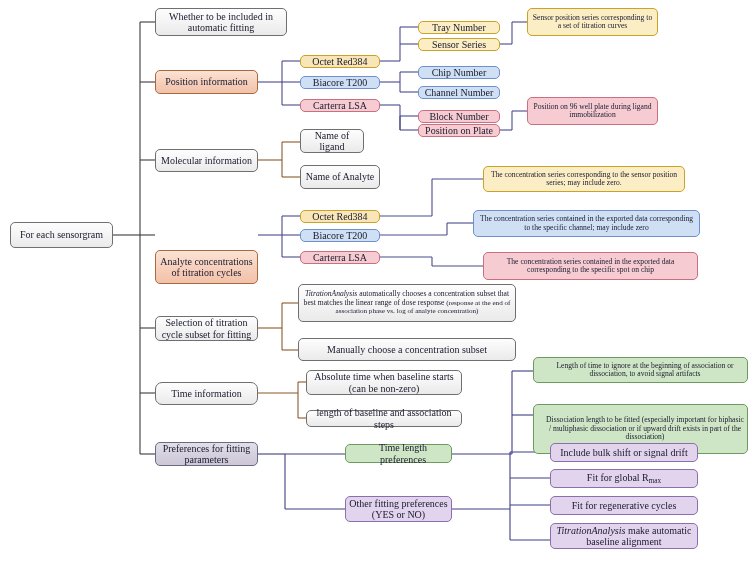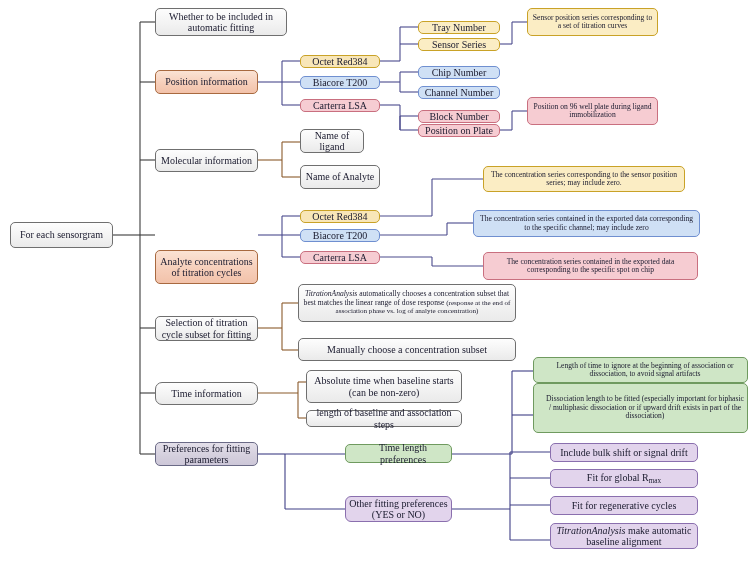--- a/index.html
+++ b/index.html
@@ -234,42 +234,42 @@
     </div>
   </div>
 
   <div class="node n-plain fs10" style="left:298px;top:338px;width:218px;height:23px;">
     <span>Manually choose a concentration subset</span>
   </div>
 
   <div class="node n-plain fs10" style="left:155px;top:382px;width:103px;height:23px;border-radius:7px;">
     <span>Time information</span>
   </div>
-  <div class="node n-plain fs10" style="left:306px;top:370px;width:156px;height:33px;">
+  <div class="node n-plain fs10" style="left:306px;top:370px;width:156px;height:25px;">
     <span>Absolute time when baseline starts (can be non-zero)</span>
   </div>
   <div class="node n-plain fs10" style="left:306px;top:410px;width:156px;height:17px;">
     <span>length of baseline and association steps</span>
   </div>
 
   <div class="node n-lav fs10" style="left:155px;top:442px;width:103px;height:24px;">
     <span>Preferences for fitting parameters</span>
   </div>
 
   <div class="node n-green fs10" style="left:345px;top:444px;width:107px;height:19px;">
     <span>Time length preferences</span>
   </div>
-  <div class="node n-purple fs10" style="left:345px;top:496px;width:107px;height:26px;border-radius:6px;">
+  <div class="node n-purple fs10" style="left:345px;top:496px;width:107px;height:26px;">
     <span>Other fitting preferences (YES or NO)</span>
   </div>
 
   <div class="node n-green fs9" style="left:533px;top:357px;width:215px;height:26px;">
     <span>Length of time to ignore at the beginning of association or dissociation, to avoid signal artifacts</span>
   </div>
-  <div class="node n-green fs9" style="left:533px;top:383px;width:215px;height:50px;">
+  <div class="node n-green fs9" style="left:533px;top:404px;width:215px;height:50px;">
     <span>Dissociation length to be fitted (especially important for biphasic / multiphasic dissociation or if upward drift exists in part of the dissociation)</span>
   </div>
 
   <div class="node n-purple fs10" style="left:550px;top:443px;width:148px;height:19px;">
     <span>Include bulk shift or signal drift</span>
   </div>
   <div class="node n-purple fs10" style="left:550px;top:469px;width:148px;height:19px;">
     <span><span>Fit for global R</span><span class="sub">max</span></span>
   </div>
   <div class="node n-purple fs10" style="left:550px;top:496px;width:148px;height:19px;">

